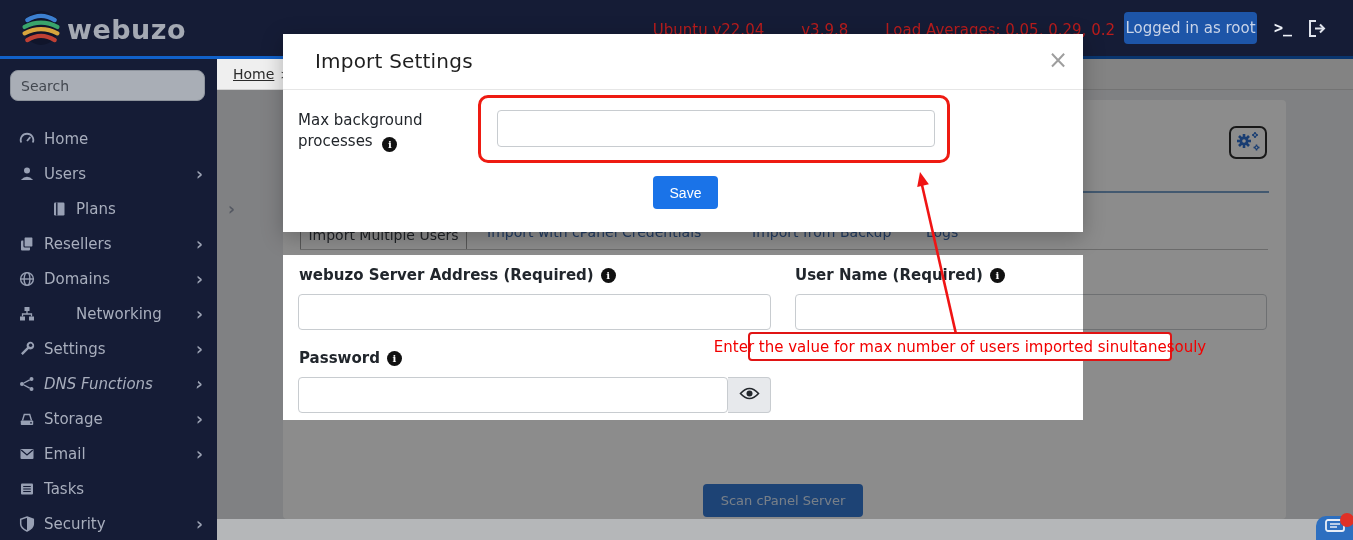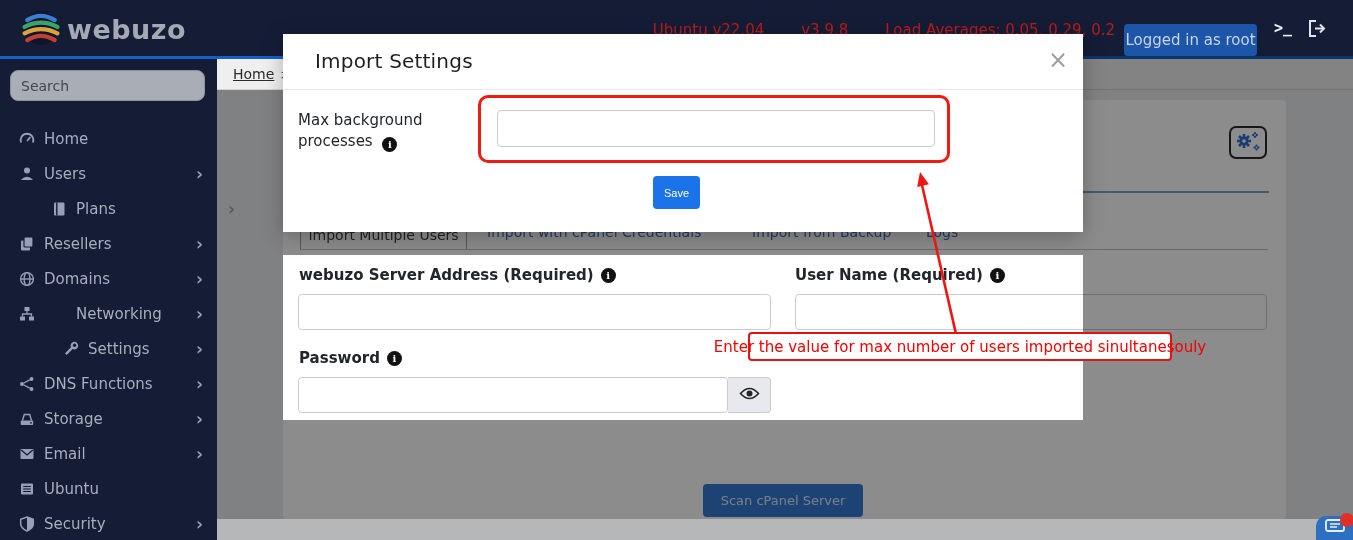--- a/index.html
+++ b/index.html
@@ -8,21 +8,21 @@
     font-family:"DejaVu Sans",sans-serif;background:#e9ebee;
     -webkit-font-smoothing:antialiased;
   }
   .abs{position:absolute;box-sizing:border-box;}
   
   .header{left:0;top:0;width:1353px;height:56px;background:#151c36;z-index:5;}
   .blue-line{left:0;top:56px;width:1353px;height:3px;background:#1161c9;z-index:5;}
   .logo-wrap{left:22px;top:9px;display:flex;align-items:center;gap:7px;z-index:6;}
   .logo-text{color:#a4a9b3;font-size:27px;font-weight:600;letter-spacing:0.5px;line-height:38px;}
   .sysinfo{right:238px;top:21px;display:flex;gap:37px;color:#b91c1c;font-size:15px;z-index:6;white-space:nowrap;}
-  .login-btn{left:1124px;top:24px;width:133px;height:32px;background:#1d55a8;border-radius:4px;
+  .login-btn{left:1124px;top:12px;width:133px;height:32px;background:#1d55a8;border-radius:4px;
     color:#c9d4e8;font-size:15px;display:flex;align-items:center;justify-content:center;z-index:6;}
   .term-icon{left:1274px;top:19px;color:#eef1f8;font-size:15px;font-weight:bold;font-family:"DejaVu Sans Mono",monospace;z-index:6;}
   .logout-icon{left:1307px;top:19px;z-index:6;}
   
   .sidebar{left:0;top:59px;width:217px;height:481px;background:#151c36;z-index:5;}
   .search{left:10px;top:11px;width:195px;height:31px;background:#a9aeb6;border:1px solid #8d939c;
     border-radius:8px;color:#3f4550;font-size:14px;padding:0 10px;font-family:"DejaVu Sans",sans-serif;outline:none;}
   .search::placeholder{color:#42474f;opacity:1;}
   .side-item{left:0;width:217px;height:35px;display:flex;align-items:center;color:#a8aebd;font-size:15px;}
   .side-item .ic{width:17px;margin-left:18px;display:flex;align-items:center;justify-content:center;}
@@ -57,22 +57,22 @@
   .dim{background:rgba(0,0,0,0.45);z-index:10;}
   
   
   .modal{left:283px;top:34px;width:800px;height:198px;background:#fff;z-index:20;
     box-shadow:0 5px 20px rgba(0,0,0,0.25);}
   .modal-title{left:32px;top:15px;font-size:20px;color:#1f1f1f;font-weight:500;letter-spacing:0.2px;}
   .modal-close{left:765px;top:14px;font-size:24px;color:#9e9e9e;line-height:24px;}
   .modal-div{left:0;top:55px;width:800px;height:1px;background:#e6e6e6;}
   .modal-label{left:15px;top:76px;width:152px;font-size:15px;color:#22262b;line-height:21px;}
   .modal-input{left:214px;top:76px;width:438px;height:37px;}
-  .modal-save{left:370px;top:142px;width:47px;height:33px;background:#1a73e8;border-radius:4px;color:#fff;
-    font-size:11px;display:flex;align-items:center;justify-content:center;border:none;}
+  .modal-save{left:370px;top:142px;width:65px;height:33px;background:#1a73e8;border-radius:4px;color:#fff;
+    font-size:14px;display:flex;align-items:center;justify-content:center;border:none;}
   
   .red-rect{left:478px;top:95px;width:472px;height:68px;border:3.5px solid #ee1b12;border-radius:10px;z-index:30;}
   .anno-box{left:748px;top:332px;width:424px;height:29px;background:#fff;border:2px solid #e01414;border-radius:4px;
     z-index:30;display:flex;align-items:center;justify-content:center;color:#f20000;font-size:15px;white-space:nowrap;}
   .arrow-svg{left:900px;top:165px;z-index:30;}
   
   .chat-widget{left:1316px;top:516px;width:37px;height:24px;background:#2d6fc0;border-radius:10px 3px 0 0;z-index:26;
     display:flex;align-items:center;justify-content:center;}
   .chat-badge{left:1340px;top:513px;width:14px;height:14px;background:#e03026;border-radius:50%;z-index:27;}
 </style>
@@ -172,31 +172,31 @@
             <rect x="5.5" y="1" width="5" height="4"></rect>
             <rect x="1" y="10.5" width="5" height="4"></rect>
             <rect x="10" y="10.5" width="5" height="4"></rect>
           </g>
           <path d="M8 5 V8 M3.5 10.5 V8 H12.5 V10.5" fill="none" stroke="#98a0b4" stroke-width="1.3"></path>
         </svg>
       </span>
       <span class="lb">Networking</span>
       <span class="chev">›</span>
     </div>
-  <div class="abs side-item" style="top:272px;padding-left:44px;">
+  <div class="abs side-item" style="top:272px;">
     <span class="ic">
         <svg width="16" height="16" viewBox="0 0 16 16">
           <path d="M2 12.3 L8 6.3 A3.8 3.8 0 1 1 9.7 8 L3.7 14 Z" fill="#98a0b4"></path>
           <circle cx="11.6" cy="4.2" r="1.7" fill="#151c36"></circle>
         </svg>
       </span>
       <span class="lb">Settings</span>
       <span class="chev">›</span>
     </div>
-  <div class="abs side-item" style="top:307px;">
+  <div class="abs side-item" style="top:307px;font-style:italic;">
     <span class="ic">
         <svg width="16" height="16" viewBox="0 0 16 16">
           <g fill="#98a0b4">
             <circle cx="3" cy="8" r="2"></circle>
             <circle cx="12.5" cy="3" r="2"></circle>
             <circle cx="12.5" cy="13" r="2"></circle>
           </g>
           <path d="M4.8 7 L10.7 3.8 M4.8 9 L10.7 12.2" stroke="#98a0b4" stroke-width="1.4"></path>
         </svg>
       </span>
@@ -228,21 +228,21 @@
     <span class="ic">
         <svg width="16" height="16" viewBox="0 0 16 16">
           <rect x="2" y="2.5" width="12" height="11" rx="1" fill="#98a0b4"></rect>
           <g stroke="#151c36" stroke-width="1.1">
             <line x1="4.2" y1="5.5" x2="11.8" y2="5.5"></line>
             <line x1="4.2" y1="8" x2="11.8" y2="8"></line>
             <line x1="4.2" y1="10.5" x2="11.8" y2="10.5"></line>
           </g>
         </svg>
       </span>
-      <span class="lb">Ubuntu</span>
+      <span class="lb">Tasks</span>
     </div>
   <div class="abs side-item" style="top:447px;">
     <span class="ic">
         <svg width="16" height="16" viewBox="0 0 16 16">
           <path d="M8 1 L14.3 3.2 V8 C14.3 12 8 15 8 15 C8 15 1.7 12 1.7 8 V3.2 Z" fill="none" stroke="#98a0b4" stroke-width="1.5"></path>
           <path d="M8 1 L14.3 3.2 V8 C14.3 12 8 15 8 15 V1 Z" fill="#98a0b4"></path>
         </svg>
       </span>
       <span class="lb">Security</span>
       <span class="chev">›</span>

